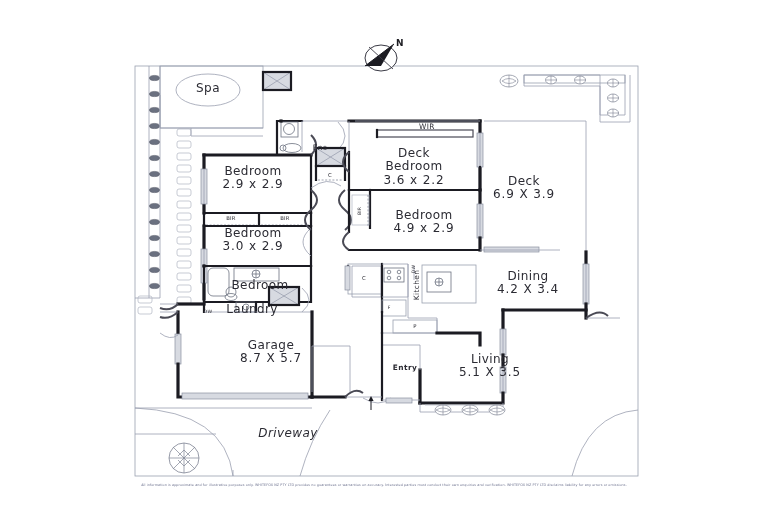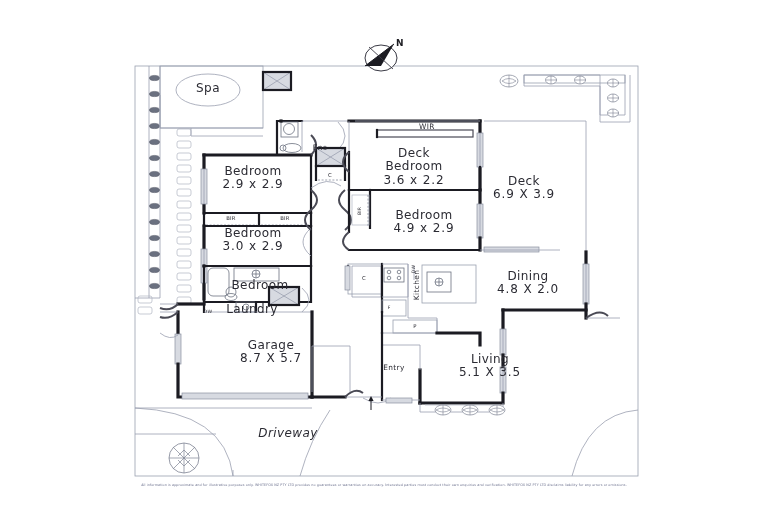--- a/index.html
+++ b/index.html
@@ -447,40 +447,40 @@
     <span class="dim">4.9 x 2.9</span>
   </div>
 
   <div class="lbl ctr room-name" style="left:524px; top:188px;">
     <span>Deck</span>
     <span class="dim">6.9 X 3.9</span>
   </div>
 
   <div class="lbl ctr room-name" style="left:528px; top:283px;">
     <span>Dining</span>
-    <span class="dim">4.8 X 2.0</span>
+    <span class="dim">4.2 X 3.4</span>
   </div>
 
   <div class="lbl ctr room-name" style="left:490px; top:366px;">
     <span>Living</span>
     <span class="dim">5.1 X 3.5</span>
   </div>
 
   <div class="lbl ctr room-name" style="left:260px; top:286px;">Bedroom</div>
 
   <div class="lbl ctr room-name" style="left:252px; top:310px;">Laundry</div>
 
   <div class="lbl ctr room-name" style="left:271px; top:352px;">
     <span>Garage</span>
     <span class="dim">8.7 X 5.7</span>
   </div>
 
   <div class="lbl vertical room-sm" style="left:417px; top:285px;">Kitchen</div>
 
-  <div class="lbl ctr room-sm" style="left:394px; top:368px;">Entry</div>
+  <div class="lbl ctr room-sm" style="left:405px; top:368px;font-weight:bold;">Entry</div>
 
   <div class="lbl ctr room-name" style="left:288px; top:434px;font-style:italic;">Driveway</div>
 
   <div class="lbl ctr tiny" style="left:231px; top:219px;">BIR</div>
   <div class="lbl ctr tiny" style="left:285px; top:219px;">BIR</div>
   <div class="lbl vertical tiny2" style="left:360px; top:211px;">BIR</div>
   <div class="lbl ctr tiny" style="left:330px; top:176px;">C</div>
   <div class="lbl ctr tiny" style="left:364px; top:279px;">C</div>
   <div class="lbl ctr tiny2" style="left:389px; top:308px;">F</div>
   <div class="lbl ctr tiny" style="left:415px; top:327px;">P</div>

